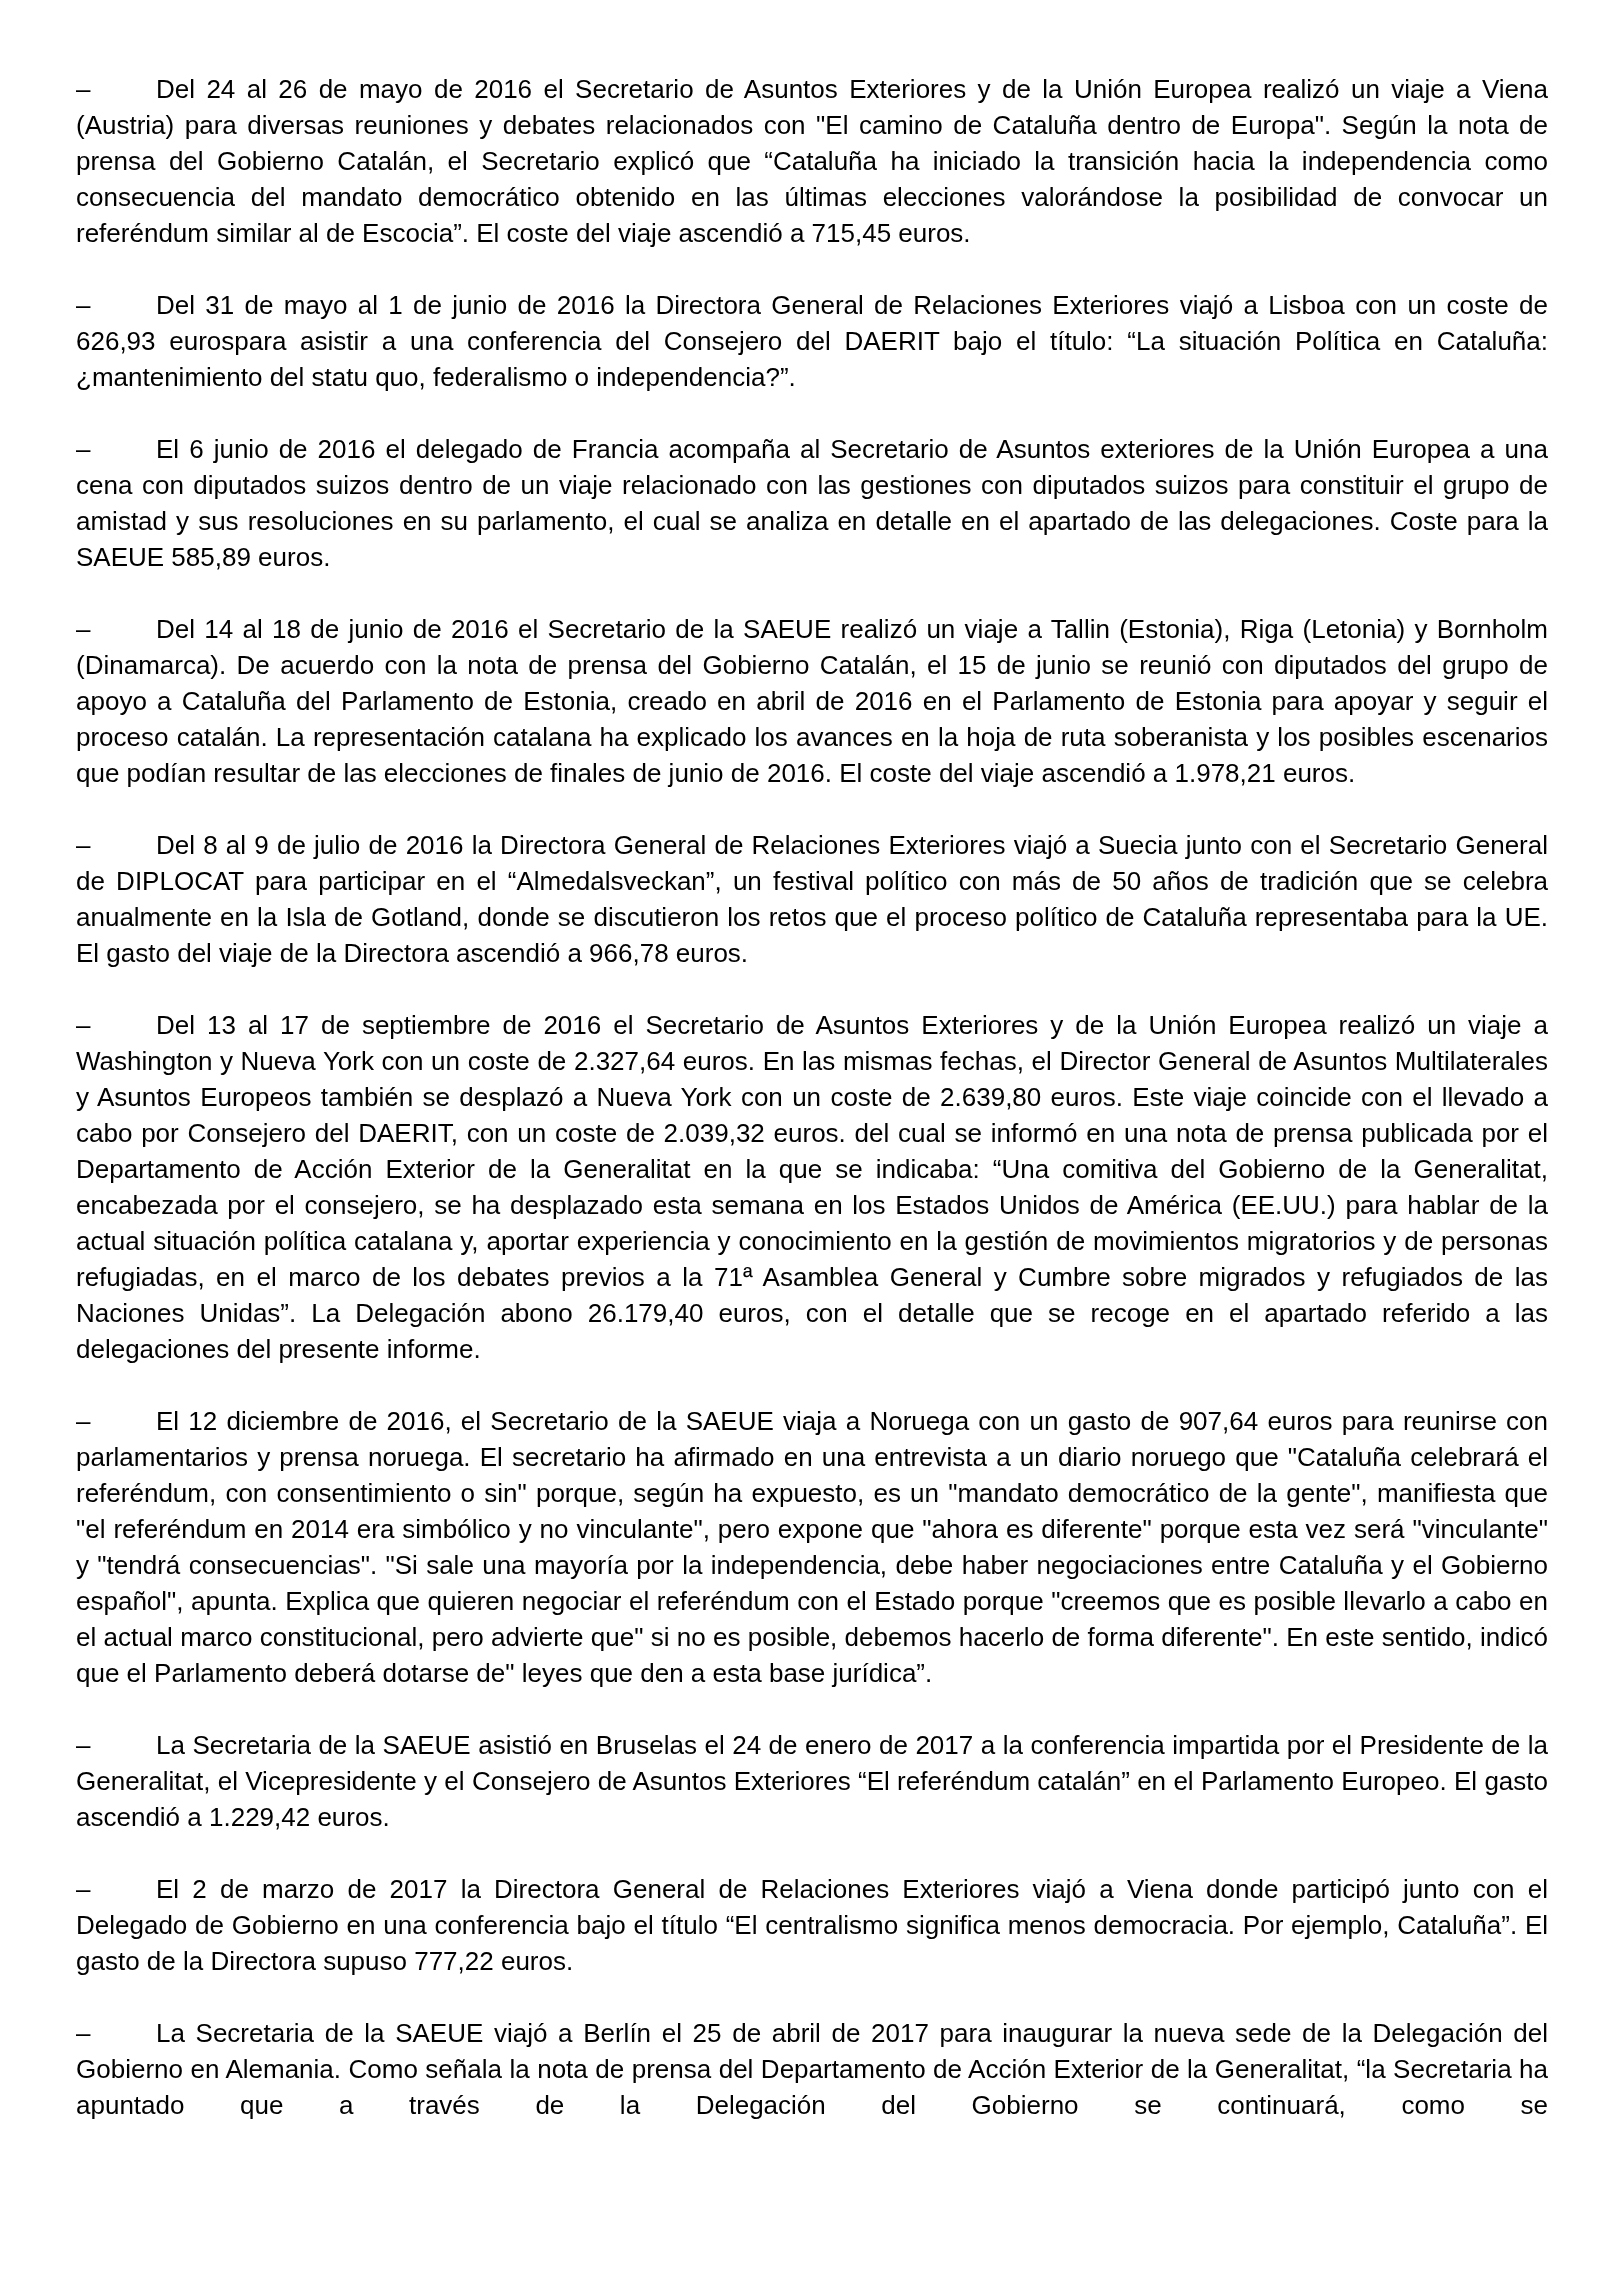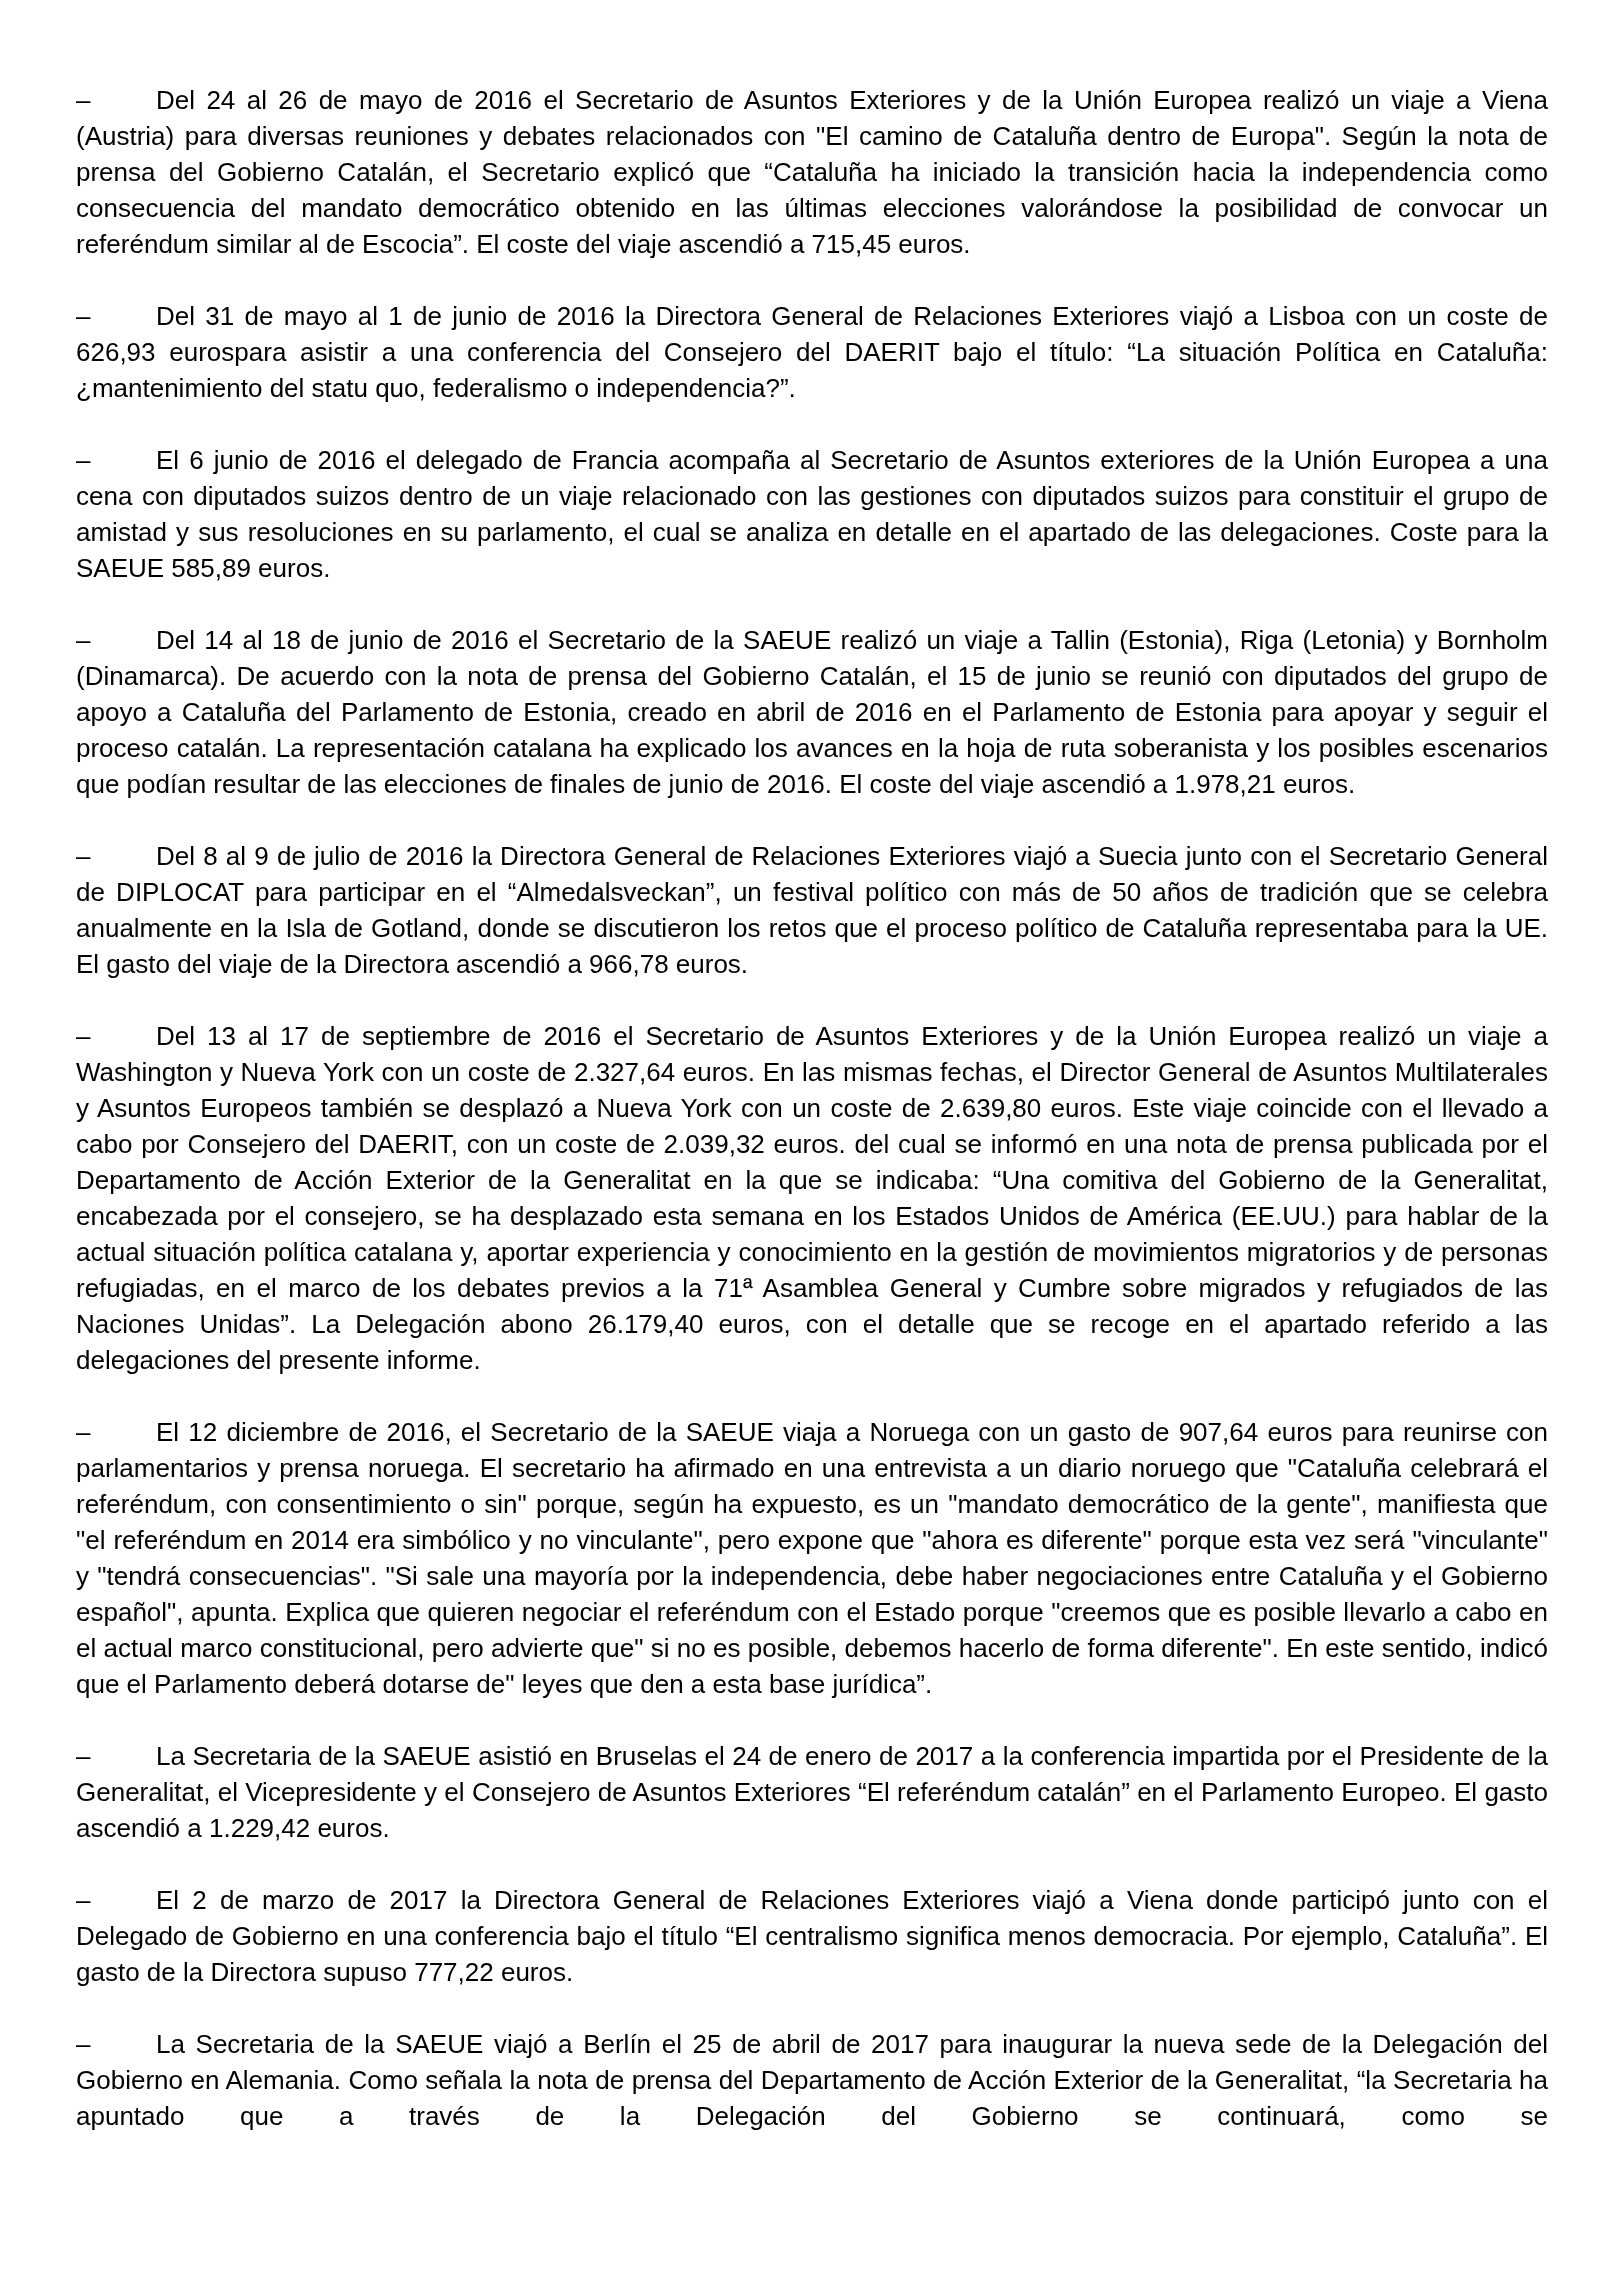--- a/index.html
+++ b/index.html
@@ -1,20 +1,20 @@
 <!DOCTYPE html>
 <html style="font-size:13.2px"><head>
 <meta charset="utf-8">
 <style>
   html, body { margin: 0; padding: 0; background: #ffffff; }
   body { width: 1623px; height: 2295px; overflow: hidden; position: relative; }
   .page {
     position: absolute;
     left: 76px;
-    top: 82px;
+    top: 71px;
     width: 1472px;
     font-family: "Liberation Sans", sans-serif;
     font-size: 26px;
     line-height: 36px;
     color: #000000;
   }
   .item {
     margin: 0 0 36px 0;
     text-align: justify;
     text-align-last: left;

